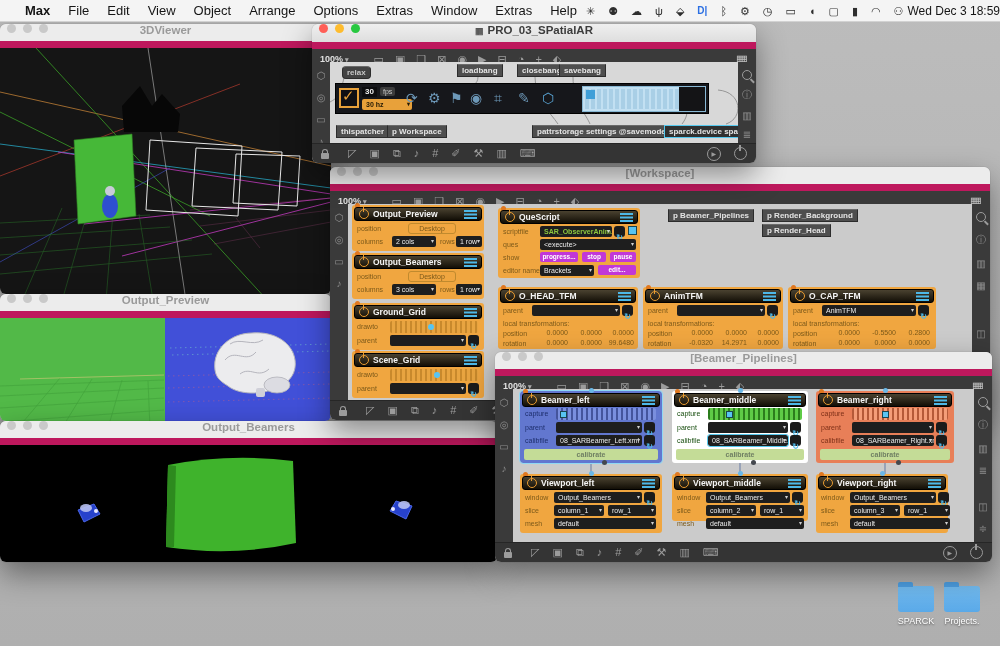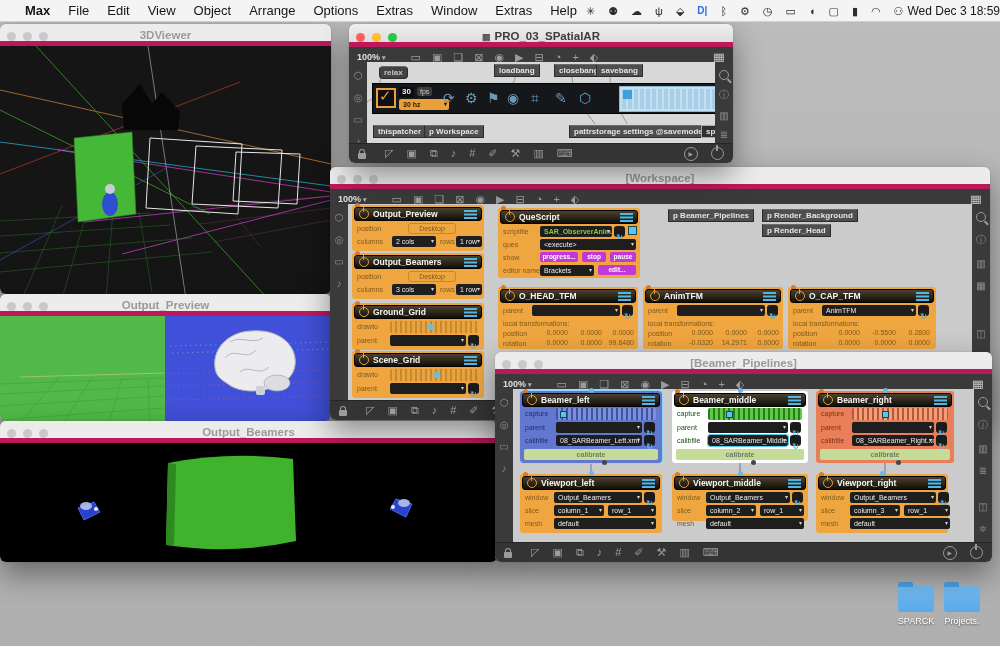--- a/index.html
+++ b/index.html
@@ -12,21 +12,21 @@
   .menu-items{display:flex;gap:0;}
   .menu-items span{font-size:13px;color:#151515;padding:0 9px;}
   .menu-items span:first-child{font-weight:bold;}
   .mstat{margin-left:auto;display:flex;gap:13px;align-items:center;color:#2e2e2e;font-size:11px;}
   .mstat span{line-height:22px;}
   .mstat [data-name="d-icon"]{color:#2b6fe3;font-weight:bold;font-size:10px;}
   .clock{font-size:12px;color:#151515;margin-left:4px;white-space:nowrap;}
 
   
   .window{position:absolute;border-radius:6px;overflow:hidden;box-shadow:0 12px 30px rgba(0,0,0,.42),0 0 1px rgba(0,0,0,.4);background:#d6d6d6;}
-  .titlebar{position:relative;height:17px;background:#ececec;border-bottom:5px solid #be185d;display:flex;align-items:flex-end;}
+  .titlebar{position:relative;height:17px;background:#ececec;border-bottom:7px solid #be185d;display:flex;align-items:flex-start;}
   .titlebar.active{height:18px;background:linear-gradient(#efefef,#dedede);}
   .tl{width:9px;height:9px;border-radius:50%;margin-left:7px;display:inline-block;}
   .tl.grey{background:#c9c9c9;}
   .tl.r{background:#ff5f57;}.tl.y{background:#febc2e;}.tl.g{background:#28c840;}
   .wtitle{position:absolute;left:0;right:0;text-align:center;font-size:11.5px;color:#9a9a9a;font-weight:bold;pointer-events:none;}
   .titlebar.active .wtitle{color:#3c3c3c;}
   .wtitle .ticon{font-size:9px;color:#555;margin-right:4px;}
 
   
   .ptool{position:relative;height:20px;background:#3a3a3a;display:flex;align-items:center;padding:0 8px;gap:11px;}
@@ -643,21 +643,21 @@
       <span class="dd" style="left:34px;top:18px;width:86px" data-name="window-dropdown"><span>Output_Beamers</span></span>
       <span class="rf" style="left:122px;top:18px" data-name="refresh-icon"></span>
       <span class="fl" style="top:31px" data-name="field-label">slice</span>
       <span class="dd" style="left:34px;top:31px;width:50px" data-name="column-dropdown"><span>column_3</span></span>
       <span class="dd" style="left:88px;top:31px;width:46px" data-name="row-dropdown"><span>row_1</span></span>
       <span class="fl" style="top:44px" data-name="field-label">mesh</span>
       <span class="dd" style="left:34px;top:44px;width:100px" data-name="mesh-dropdown"><span>default</span></span>
     </div>
   </div>
 
-  <div class="window" style="left:349px;top:24px;width:384px;height:139px;z-index:4" data-name="window-pro03-spatialar">
+  <div class="window" style="left:312px;top:24px;width:444px;height:139px;z-index:4" data-name="window-pro03-spatialar">
     <div class="titlebar active" data-name="titlebar-pro03">
       <span class="tl r" data-name="close-button"></span>
       <span class="tl y" data-name="minimize-button"></span>
       <span class="tl g" data-name="zoom-button"></span>
       <span class="wtitle" data-name="window-title"><span class="ticon" data-name="patcher-doc-icon">▦</span><span>PRO_03_SPatialAR</span></span>
     </div>
     <div class="ptool" data-name="patcher-toolbar">
       <span class="zoomlbl" data-name="zoom-level">100%</span>
       <div class="ticonrow" data-name="toolbar-icons">
           <span data-name="object-box-icon">▭</span>

